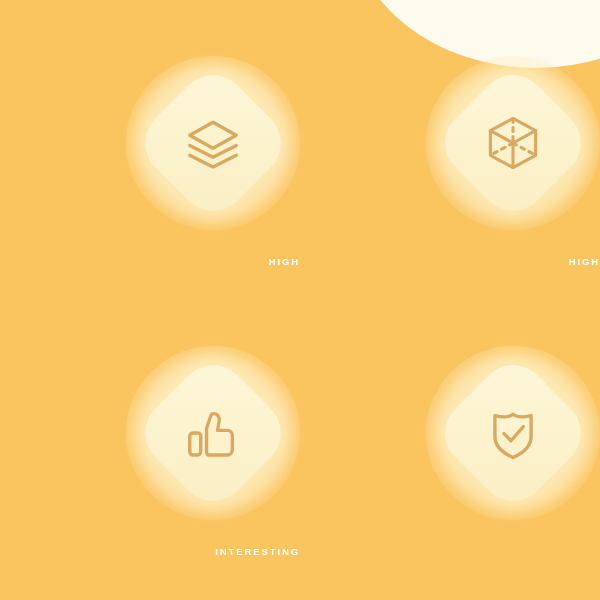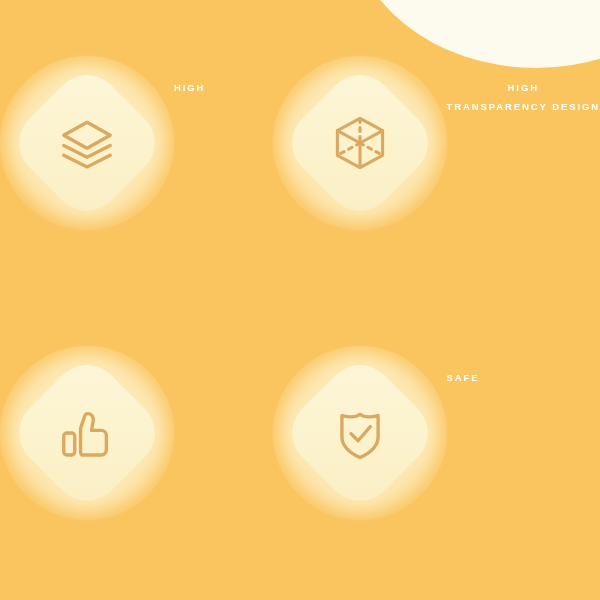--- a/index.html
+++ b/index.html
@@ -41,22 +41,23 @@
     left: 0;
     width: 600px;
     display: grid;
     grid-template-columns: 1fr 1fr;
     grid-template-rows: 290px 290px;
   }
 
   .feature-card {
     position: relative;
     display: flex;
-    flex-direction: row;
-    align-items: flex-start;
+    flex-direction: column;
+    align-items: flex-end;
+    margin-left: 40px;
   }
 
   
   .card-disc {
     position: relative;
     width: 174px;
     height: 174px;
     border-radius: 50%;
     background:
       radial-gradient(circle at 50% 46%,
@@ -156,52 +157,51 @@
               <path d="M24 24 L24 43"></path>
               <path d="M24 5 L24 24" stroke-dasharray="3 4"></path>
               <path d="M24 24 L41.5 33.5" stroke-dasharray="3 4"></path>
               <path d="M24 24 L6.5 33.5" stroke-dasharray="3 4"></path>
             </svg>
           </span>
         </div>
       </div>
       <div class="card-caption">
         <span class="caption-line">HIGH</span>
-        <span class="caption-line">TRANSPARENCY DESIGN</span>
       </div>
     </div>
 
     <div class="feature-card">
       <div class="card-disc">
         <div class="card-tile">
           <span class="card-icon">
             <svg viewBox="0 0 48 48" fill="none" stroke="#dba85f" stroke-width="2.6" stroke-linecap="round" stroke-linejoin="round">
               <rect x="6" y="24" width="8.5" height="17" rx="2.4"></rect>
               <path d="M20 41 L35 41 C37.2 41 39 39.2 39 37 L39 26 C39 23.8 37.2 22 35 22
                        L27.5 22 L28.8 14.5 C29.2 11.6 27.4 9 24.8 9 C23.6 9 22.6 9.7 22.2 10.8
                        L19 20.5 L19 37 C19 39.2 19 41 20 41 Z"></path>
             </svg>
           </span>
         </div>
       </div>
       <div class="card-caption">
+        <span class="caption-line">INTERESTING</span>
       </div>
     </div>
 
     <div class="feature-card">
       <div class="card-disc">
         <div class="card-tile">
           <span class="card-icon">
             <svg viewBox="0 0 48 48" fill="none" stroke="#dba85f" stroke-width="2.6" stroke-linecap="round" stroke-linejoin="round">
               <path d="M10 10.5 C16 12 21 12 24 9.5 C27 12 32 12 38 10.5
                        L38 27 C38 34 31.5 39.5 24 43 C16.5 39.5 10 34 10 27 Z"></path>
               <path d="M17 24.5 L22.5 30 L32 19"></path>
             </svg>
           </span>
         </div>
       </div>
       <div class="card-caption">
-        <span class="caption-line">SAFE</span>
       </div>
     </div>
 
   </div>
 </div>
 
 </body></html>

